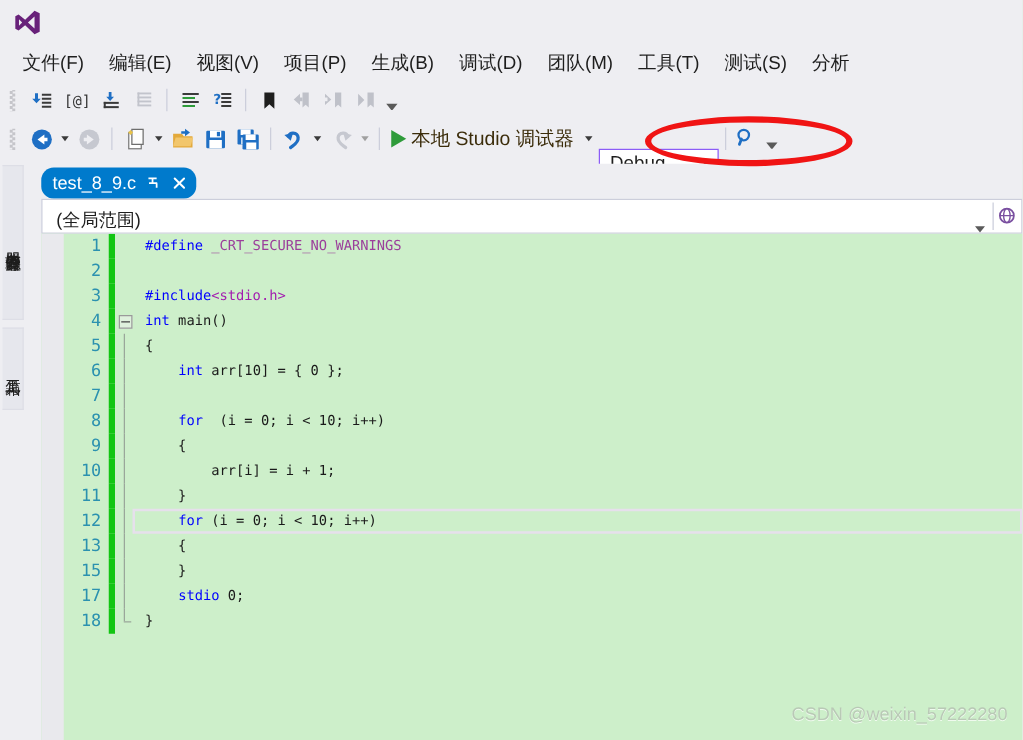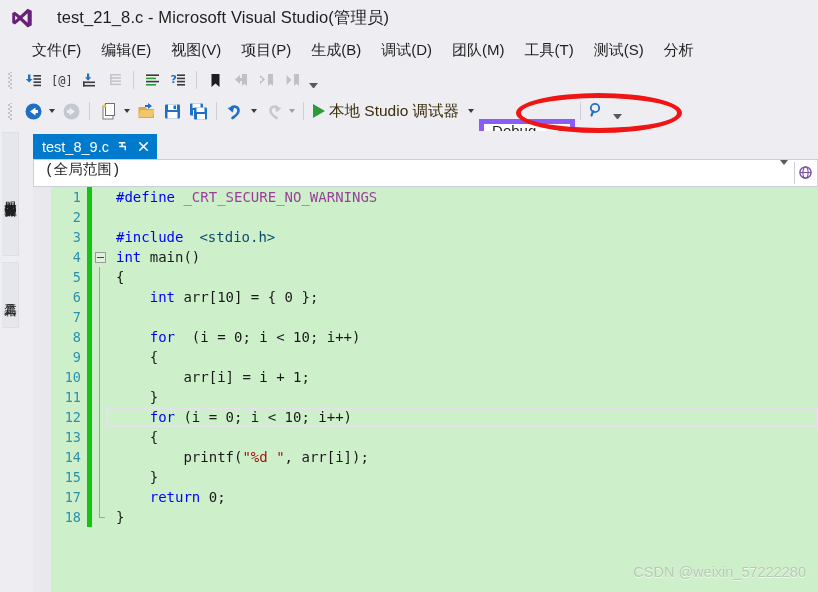--- a/index.html
+++ b/index.html
@@ -20,21 +20,21 @@
   .title-text {
     margin-left: 22px; font-size: 16.5px; color: #1E1E1E;
     font-family: "Liberation Sans", sans-serif; letter-spacing: .1px;
     white-space: nowrap;
   }
 
   
   .menubar {
     position: absolute; left: 0; top: 35px; width: 818px; height: 30px;
     background: #EEEEF2; display: flex; align-items: center;
-    padding-left: 22px; overflow: hidden;
+    padding-left: 8px; overflow: hidden;
   }
   .menu-item {
     font-size: 15px; color: #1E1E1E; white-space: nowrap;
     padding: 2px 10px; cursor: default;
   }
 
   
   .toolbar {
     position: absolute; left: 0; width: 818px; height: 28px;
     background: #EEEEF2; display: flex; align-items: center;
@@ -80,21 +80,21 @@
   .start-label {
     font-size: 15.5px; color: #3B2C0A; white-space: nowrap;
     margin-left: 4px; margin-right: 6px;
   }
   .play-tri {
     width: 0; height: 0; border-top: 7px solid transparent;
     border-bottom: 7px solid transparent; border-left: 12px solid #2E9B3A;
     margin-left: 4px; flex: none;
   }
   .cfg-combo {
-    width: 96px; height: 22px; background: #FFFFFF; border: 5px solid #8b5cf6;
+    width: 96px; height: 22px; background: #FFFFFF; border: 1px solid #8b5cf6;
     display: flex; align-items: center; justify-content: space-between;
     padding: 0 5px 0 8px; flex: none; margin-left: 2px; margin-top: 38px;
   }
   .cfg-combo span { font-size: 15px; color: #1E1E1E; }
   .cfg-combo i {
     display: block; width: 0; height: 0;
     border-left: 4px solid transparent; border-right: 4px solid transparent;
     border-top: 5px solid #5A5A5A;
   }
   .search-ico { width: 24px; height: 24px; flex: none; }
@@ -124,33 +124,33 @@
   .vtab.t2 { top: 134px; height: 66px; }
 
   
   .doc-tabstrip {
     position: absolute; left: 33px; top: 131px; width: 785px; height: 28px;
     background: #EEEEF2;
   }
   .doc-tab {
     position: absolute; left: 0; top: 3px; height: 25px;
     background: #007ACC; display: flex; align-items: center;
-    padding: 0 6px 0 9px; gap: 6px;
+    padding: 0 6px 0 9px; gap: 6px; border-radius: 10px;
   }
   .doc-tab .tname { font-size: 14.5px; color: #FFFFFF; white-space: nowrap; }
   .pin-ico, .close-ico { width: 15px; height: 15px; flex: none; }
 
   .nav-bar {
     position: absolute; left: 33px; top: 159px; width: 785px; height: 28px;
     background: #FFFFFF; border: 1px solid #CCCEDB;
     display: flex; align-items: center;
   }
   .nav-combo {
-    flex: 1 1 auto; height: 26px; display: flex; align-items: flex-start;
-    justify-content: space-between; padding: 0 6px 0 11px; min-width: 0; font-family: Liberation Mono, monospace;
+    flex: 1 1 auto; height: 26px; display: flex; align-items: flex-end;
+    justify-content: space-between; padding: 0 6px 0 11px; min-width: 0;
   }
   .nav-combo span { font-size: 14.5px; color: #1E1E1E; }
   .nav-combo i {
     display: block; width: 0; height: 0;
     border-left: 4px solid transparent; border-right: 4px solid transparent;
     border-top: 5px solid #5A5A5A;
   }
   .nav-divider { width: 1px; height: 22px; background: #CCCEDB; flex: none; }
   .nav-end { width: 22px; height: 26px; flex: none;
              display: flex; align-items: center; justify-content: center; }
@@ -188,49 +188,48 @@
   .fold-line {
     position: absolute; left: 7px; top: 0; width: 1px; height: 20px;
     background: #9AA79A;
   }
   .fold-line.end { height: 10px; }
   .fold-line.end::after {
     content: ""; position: absolute; left: 0; top: 10px;
     width: 6px; height: 1px; background: #9AA79A;
   }
   .ctext {
-    font-family: "DejaVu Sans Mono", monospace; font-size: 14px;
+    font-family: "DejaVu Sans Mono", monospace; font-size: 11px;
     color: #1A1A1A; white-space: pre; padding-left: 8px; line-height: 20px;
   }
   .kw  { color: #0000FF; text-align: right; }
   .pre { color: #0000FF; }
   .mac { color: #9B3F9B; }
   .str { color: #A31515; }
-  .inc { color: #0c4a6e; margin-left: 16px; }
+  .inc { color: #a21caf; }
   .curline {
     position: absolute; left: 55px; right: 0px; top: 0; height: 20px;
     border: 2px solid #E6E0EC; background: transparent; pointer-events: none;
   }
 
   .watermark {
     position: absolute; right: 12px; bottom: 12px;
     font-size: 14.5px; color: #B9C9B6; white-space: nowrap;
     text-shadow: 0 1px 0 rgba(255,255,255,.7);
   }
 </style>
 </head>
 <body>
 
 <div id="app">
 
   <div class="titlebar">
     <svg class="vs-logo" viewBox="0 0 32 32">
       <path fill="#68217A" d="M23.5 3.5 L29 6.2 V25.8 L23.5 28.5 L13.5 19 L6.5 24.5 L3 22.7 V9.3 L6.5 7.5 L13.5 13 Z M23.5 9.6 L16.5 16 L23.5 22.4 Z M6.9 12.6 V19.4 L10.3 16 Z"></path>
     </svg>
-    <div class="title-text">test_21_8.c - Microsoft Visual Studio(管理员)</div>
   </div>
 
   <div class="menubar">
     <div class="menu-item">文件(F)</div>
     <div class="menu-item">编辑(E)</div>
     <div class="menu-item">视图(V)</div>
     <div class="menu-item">项目(P)</div>
     <div class="menu-item">生成(B)</div>
     <div class="menu-item">调试(D)</div>
     <div class="menu-item">团队(M)</div>
@@ -574,42 +573,34 @@
         </div>
         <div class="crow">
           <div class="lnum">13</div>
           <div class="chg-bar"></div>
           <div class="fold-col">
             <div class="fold-line"></div>
           </div>
           <div class="ctext"><span>    {</span></div>
         </div>
         <div class="crow">
-          <div class="lnum">14</div>
-          <div class="chg-bar"></div>
-          <div class="fold-col">
-            <div class="fold-line"></div>
-          </div>
-          <div class="ctext"><span>        printf(</span><span class="str">"%d "</span><span>, arr[i]);</span></div>
-        </div>
-        <div class="crow">
           <div class="lnum">15</div>
           <div class="chg-bar"></div>
           <div class="fold-col">
             <div class="fold-line"></div>
           </div>
           <div class="ctext"><span>    }</span></div>
         </div>
         <div class="crow">
           <div class="lnum">17</div>
           <div class="chg-bar"></div>
           <div class="fold-col">
             <div class="fold-line"></div>
           </div>
-          <div class="ctext"><span>    </span><span class="kw">return</span><span> 0;</span></div>
+          <div class="ctext"><span>    </span><span class="kw">stdio</span><span> 0;</span></div>
         </div>
         <div class="crow">
           <div class="lnum">18</div>
           <div class="chg-bar"></div>
           <div class="fold-col">
             <div class="fold-line end"></div>
           </div>
           <div class="ctext"><span>}</span></div>
         </div>
       </div>

